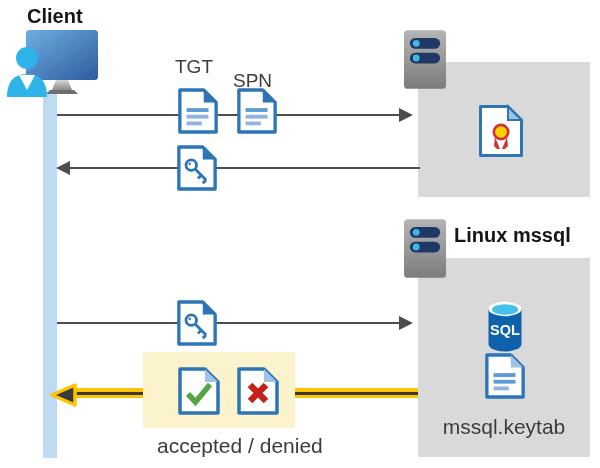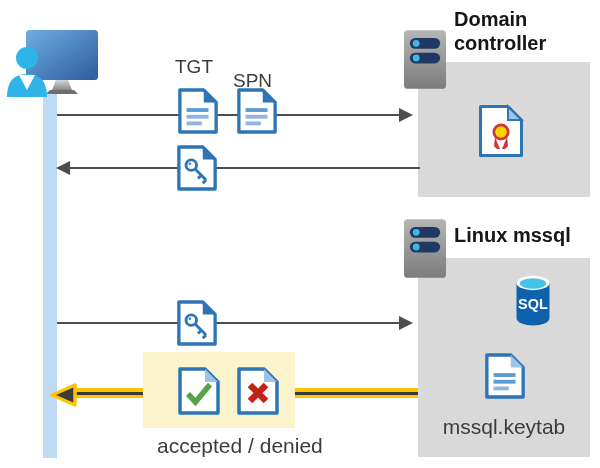--- a/index.html
+++ b/index.html
@@ -60,20 +60,21 @@
           <stop offset="1" stop-color="#8A8A8A"></stop>
       </linearGradient>
     </defs>
   </svg>
 
   <div class="abs actor-box box-dc"></div>
   <div class="abs actor-box box-linux"></div>
 
   <div class="abs lifeline"></div>
 
+  <div class="abs title" style="left:27px;top:5px;">Client</div>
 
   <div class="abs icon" style="left:26px;top:30px;">
     <svg width="72" height="64" viewBox="0 0 72 64">
       <rect x="0" y="0" width="72" height="50" rx="3.5" fill="url(#gradMon)"></rect>
       <polygon points="30,50 42,50 46,60 26,60" fill="url(#gradStand)"></polygon>
       <polygon points="24,60 48,60 52,64 20,64" fill="#6E6E6E"></polygon>
     </svg>
   </div>
   <div class="abs icon" style="left:6px;top:45px;">
     <svg width="44" height="52" viewBox="0 0 44 52">
@@ -114,21 +115,20 @@
   <div class="abs icon" style="left:176px;top:144px;">
     <svg width="42" height="48" viewBox="0 0 44 50">
       <path d="M3 3 H28 L41 16 V47 H3 Z" fill="#FFFFFF" stroke="#2E75B6" stroke-width="3.5" stroke-linejoin="round"></path>
       <polygon points="28,3 41,16 28,16" fill="#2E75B6"></polygon>
       <circle cx="16" cy="22" r="5.5" fill="none" stroke="#2E75B6" stroke-width="3"></circle>
       <circle cx="14.5" cy="20.5" r="1.3" fill="#2E75B6"></circle>
       <path d="M20.5 26.5 L31.5 37.5 M26.5 32.5 L23 36 M31.5 37.5 L28 41" fill="none" stroke="#2E75B6" stroke-width="3"></path>
     </svg>
   </div>
 
-  <div class="abs title" style="left:454px;top:8px;width:140px;">Domain controller</div>
   <div class="abs icon" style="left:403px;top:29px;">
     <svg width="44" height="61" viewBox="0 0 45 62">
       <rect x="1" y="1" width="43" height="60" rx="4" fill="url(#gradSrv)"></rect>
       <rect x="7" y="9" width="31" height="11" rx="5.5" fill="#1F3864"></rect>
       <circle cx="13.5" cy="14.5" r="3.5" fill="#41B8E4"></circle>
       <rect x="7" y="24" width="31" height="11" rx="5.5" fill="#1F3864"></rect>
       <circle cx="13.5" cy="29.5" r="3.5" fill="#41B8E4"></circle>
     </svg>
   </div>
 
@@ -160,21 +160,21 @@
   <div class="abs icon" style="left:403px;top:218px;">
     <svg width="44" height="61" viewBox="0 0 45 62">
       <rect x="1" y="1" width="43" height="60" rx="4" fill="url(#gradSrv)"></rect>
       <rect x="7" y="9" width="31" height="11" rx="5.5" fill="#1F3864"></rect>
       <circle cx="13.5" cy="14.5" r="3.5" fill="#41B8E4"></circle>
       <rect x="7" y="24" width="31" height="11" rx="5.5" fill="#1F3864"></rect>
       <circle cx="13.5" cy="29.5" r="3.5" fill="#41B8E4"></circle>
     </svg>
   </div>
 
-  <div class="abs icon" style="left:486px;top:273px;margin-left:28px;">
+  <div class="abs icon" style="left:486px;top:299px;">
     <svg width="38" height="55" viewBox="0 0 38 55">
       <path d="M2.5 10 L2.5 45 A16.5 7.5 0 0 0 35.5 45 L35.5 10 Z" fill="#0E62AC"></path>
       <ellipse cx="19" cy="10" rx="16.5" ry="7.2" fill="#FFFFFF"></ellipse>
       <ellipse cx="19" cy="10.5" rx="13.2" ry="5.2" fill="#45C2E8"></ellipse>
       <text x="19" y="36" text-anchor="middle" font-family="Liberation Sans, sans-serif" font-size="14.5" font-weight="bold" fill="#FFFFFF">SQL</text>
     </svg>
   </div>
 
   <div class="abs icon" style="left:484px;top:352px;">
     <svg width="42" height="48" viewBox="0 0 44 50">

